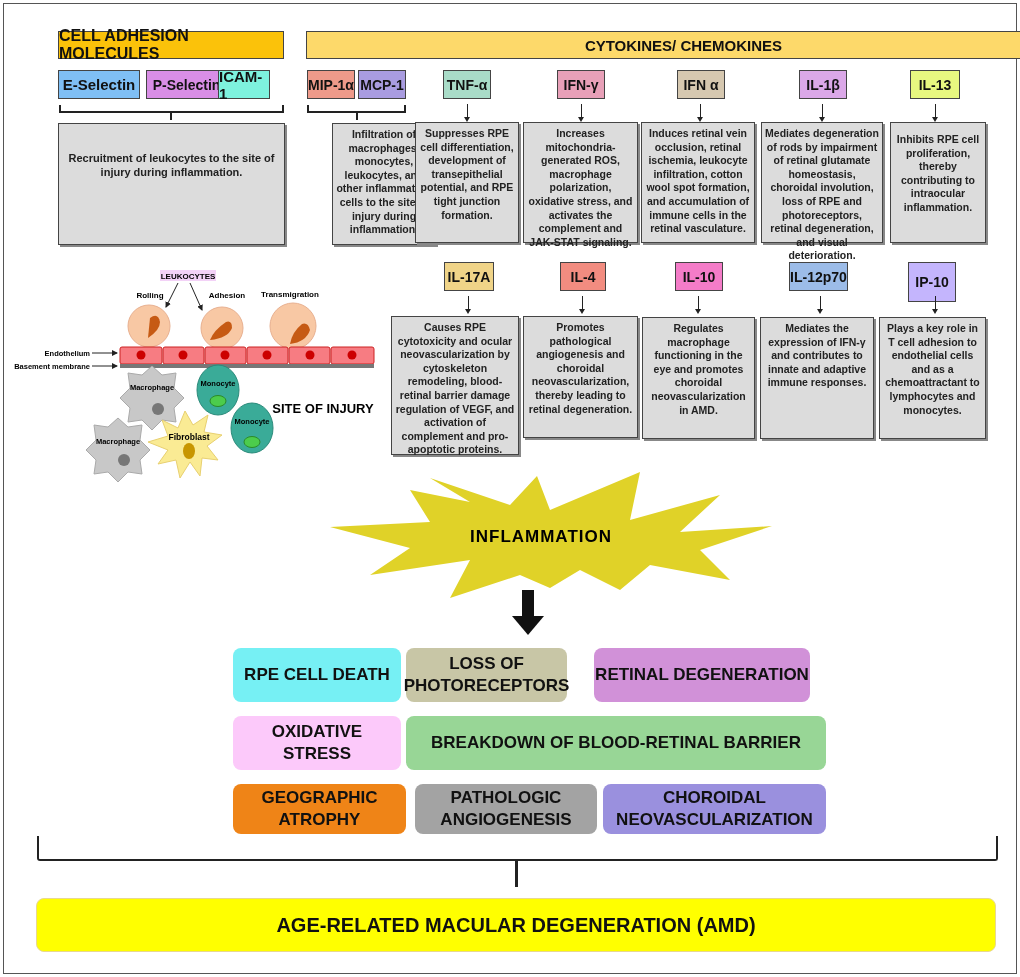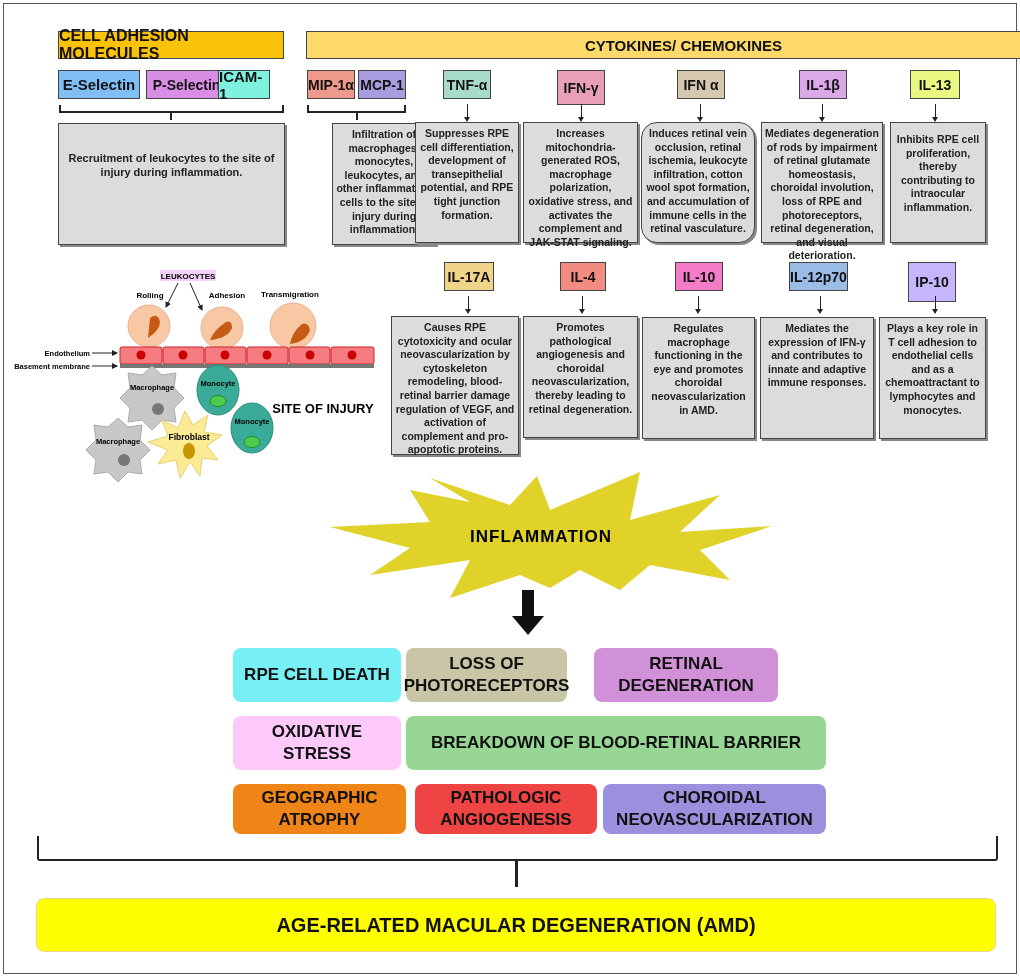--- a/index.html
+++ b/index.html
@@ -34,27 +34,27 @@
 <div class="tag" style="left:307px;top:70px;width:48px;height:29px;background:#ee9a8a;">MIP-1α</div>
 <div class="tag" style="left:358px;top:70px;width:48px;height:29px;background:#a99ce0;">MCP-1</div>
 <div class="bracket" style="left:307px;top:105px;width:99px;height:8px;"></div>
 <div class="bracket-stem" style="left:356px;top:112px;height:8px;"></div>
 <div class="desc" style="left:307px;top:123px;width:104px;height:122px;margin-left:25px;">Infiltration of macrophages, monocytes, leukocytes, and other inflammatory cells to the site of injury during inflammation.</div>
 
 <div class="tag" style="left:443px;top:70px;width:48px;height:29px;background:#a9dcc8;">TNF-α</div>
 <div class="arrow-v" style="left:467px;top:104px;height:15px;"></div>
 <div class="desc" style="left:415px;top:122px;width:104px;height:121px;">Suppresses RPE cell differentiation, development of transepithelial potential, and RPE tight junction formation.</div>
 
-<div class="tag" style="left:557px;top:70px;width:48px;height:35px;background:#e8a0b8;">IFN-γ</div>
+<div class="tag" style="left:557px;top:70px;width:48px;height:29px;background:#e8a0b8;">IFN-γ</div>
 <div class="arrow-v" style="left:581px;top:104px;height:15px;"></div>
 <div class="desc" style="left:523px;top:122px;width:115px;height:121px;">Increases mitochondria-generated ROS, macrophage polarization, oxidative stress, and activates the complement and JAK-STAT signaling.</div>
 
 <div class="tag" style="left:677px;top:70px;width:48px;height:29px;background:#d6c8b0;">IFN α</div>
 <div class="arrow-v" style="left:700px;top:104px;height:15px;"></div>
-<div class="desc" style="left:641px;top:122px;width:114px;height:121px;border-radius:16px;">Induces retinal vein occlusion, retinal ischemia, leukocyte infiltration, cotton wool spot formation, and accumulation of immune cells in the retinal vasculature.</div>
+<div class="desc" style="left:641px;top:122px;width:114px;height:121px;">Induces retinal vein occlusion, retinal ischemia, leukocyte infiltration, cotton wool spot formation, and accumulation of immune cells in the retinal vasculature.</div>
 
 <div class="tag" style="left:799px;top:70px;width:48px;height:29px;background:#dba8e8;">IL-1β</div>
 <div class="arrow-v" style="left:822px;top:104px;height:15px;"></div>
 <div class="desc" style="left:761px;top:122px;width:122px;height:121px;">Mediates degeneration of rods by impairment of retinal glutamate homeostasis, choroidal involution, loss of RPE and photoreceptors, retinal degeneration, and visual deterioration.</div>
 
 <div class="tag" style="left:910px;top:70px;width:50px;height:29px;background:#e8f880;">IL-13</div>
 <div class="arrow-v" style="left:935px;top:104px;height:15px;"></div>
 <div class="desc" style="left:890px;top:122px;width:96px;height:121px;padding-top:10px;">Inhibits RPE cell proliferation, thereby contributing to intraocular inflammation.</div>
 
 <div class="tag" style="left:444px;top:262px;width:50px;height:29px;background:#f0d488;">IL-17A</div>
@@ -160,23 +160,23 @@
   <text x="541" y="542" font-size="17" font-weight="bold" text-anchor="middle" letter-spacing="1">INFLAMMATION</text>
 </svg>
 
 <svg class="abs" style="left:512px;top:590px;" width="32" height="46" viewBox="0 0 32 46">
   <rect x="10" y="0" width="12" height="28" fill="#111"></rect>
   <polygon points="0,26 32,26 16,45" fill="#111"></polygon>
 </svg>
 
 <div class="out" style="left:233px;top:648px;width:168px;height:54px;background:#76f0f4;">RPE CELL DEATH</div>
 <div class="out" style="left:406px;top:648px;width:161px;height:54px;background:#c8c6a6;">LOSS OF PHOTORECEPTORS</div>
-<div class="out" style="left:594px;top:648px;width:184px;height:54px;background:#d191d8;">RETINAL DEGENERATION</div>
+<div class="out" style="left:594px;top:648px;width:216px;height:54px;background:#d191d8;">RETINAL DEGENERATION</div>
 <div class="out" style="left:233px;top:716px;width:168px;height:54px;background:#fcc9fa;padding:0 40px;">OXIDATIVE STRESS</div>
 <div class="out" style="left:406px;top:716px;width:420px;height:54px;background:#98d696;">BREAKDOWN OF BLOOD-RETINAL BARRIER</div>
 <div class="out" style="left:233px;top:784px;width:173px;height:50px;background:#ef8417;padding:0 28px;">GEOGRAPHIC ATROPHY</div>
-<div class="out" style="left:415px;top:784px;width:182px;height:50px;background:#ef4444;padding:0 30px;">PATHOLOGIC ANGIOGENESIS</div>
+<div class="out" style="left:415px;top:784px;width:182px;height:50px;background:#a3a3a3;padding:0 30px;">PATHOLOGIC ANGIOGENESIS</div>
 <div class="out" style="left:603px;top:784px;width:223px;height:50px;background:#9a90de;padding:12px 10px;">CHOROIDAL NEOVASCULARIZATION</div>
 
 <div class="bracket" style="left:37px;top:836px;width:961px;height:25px;border-width:2.5px;border-radius:0 0 3px 3px;"></div>
 <div class="bracket-stem" style="left:515px;top:859px;height:28px;width:2.5px;"></div>
 
 <div class="out" style="left:36px;top:898px;width:960px;height:54px;background:#ffff00;border:1px solid #e8d890;font-size:20px;">AGE-RELATED MACULAR DEGENERATION (AMD)</div>
 
 </body></html>

